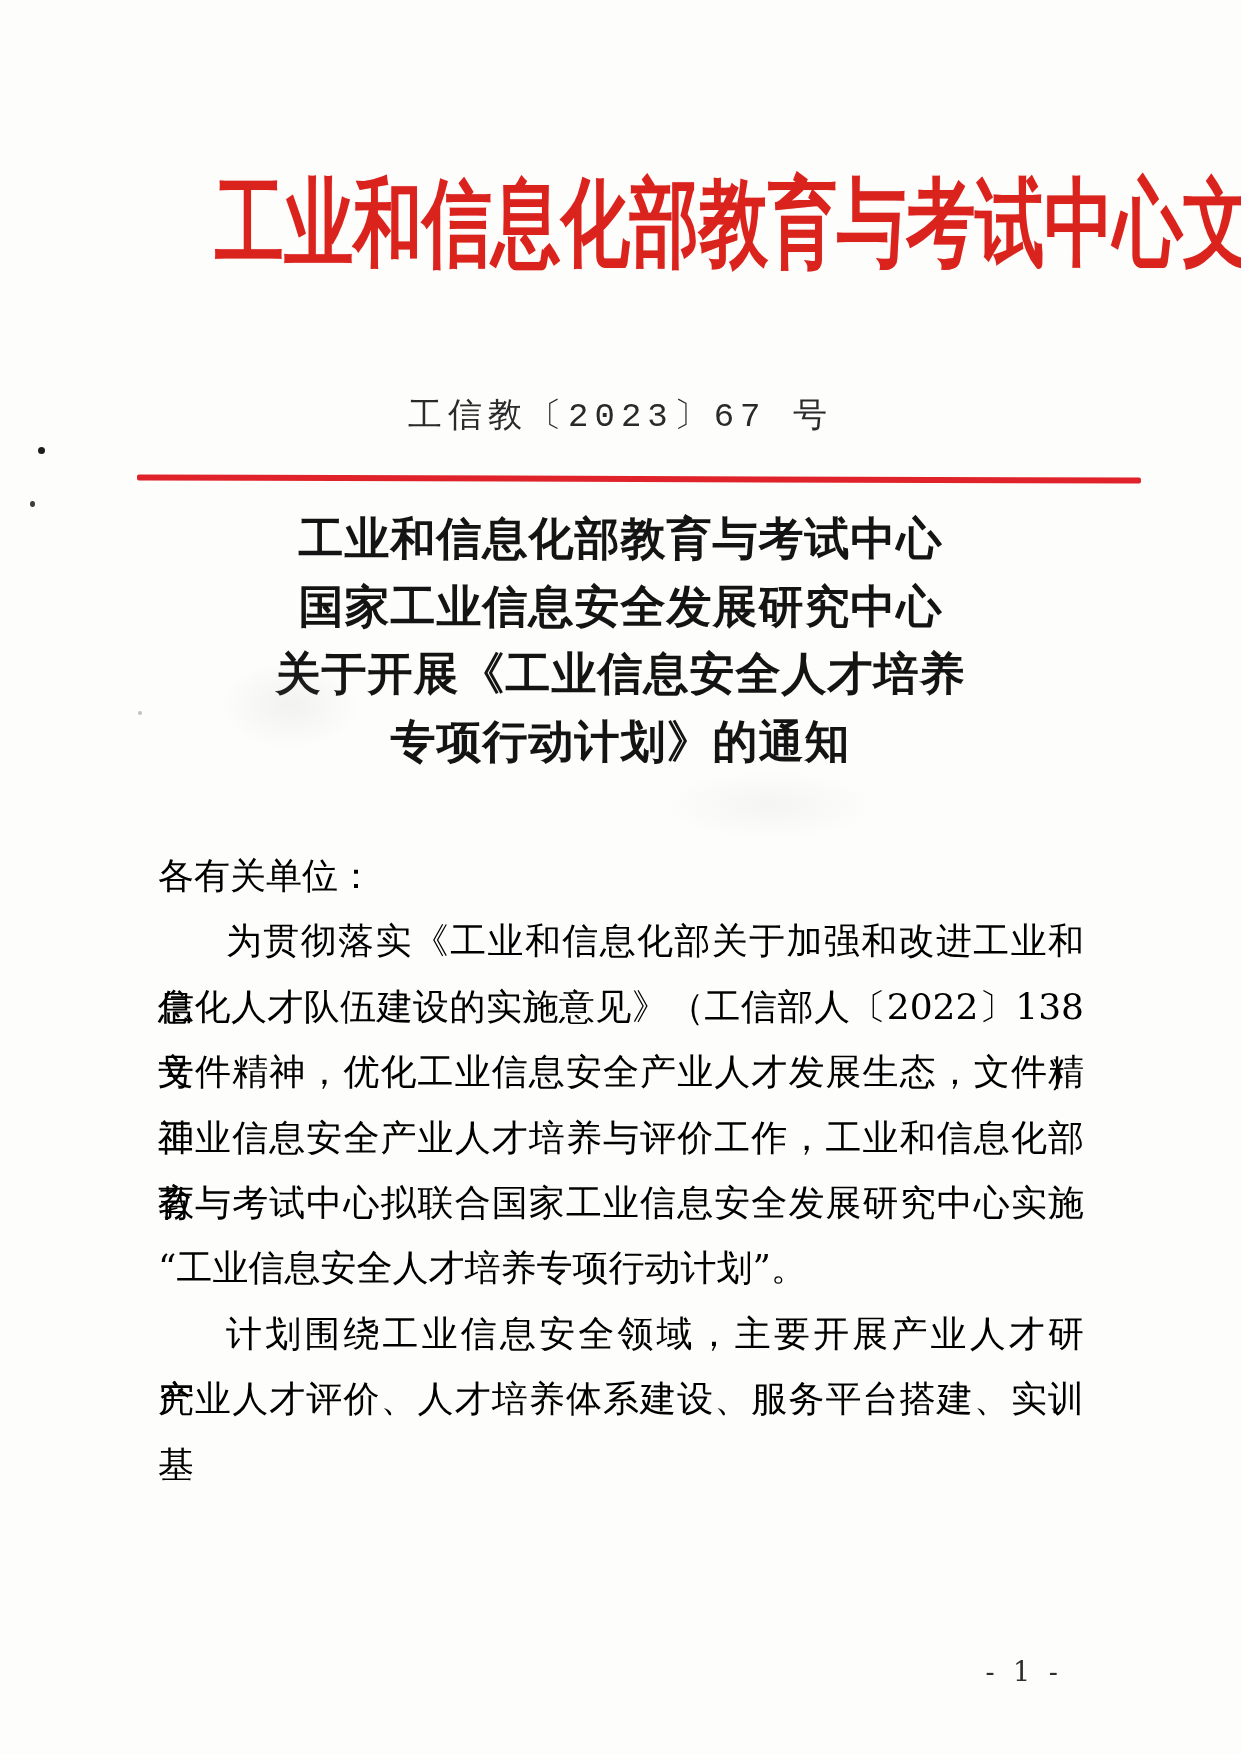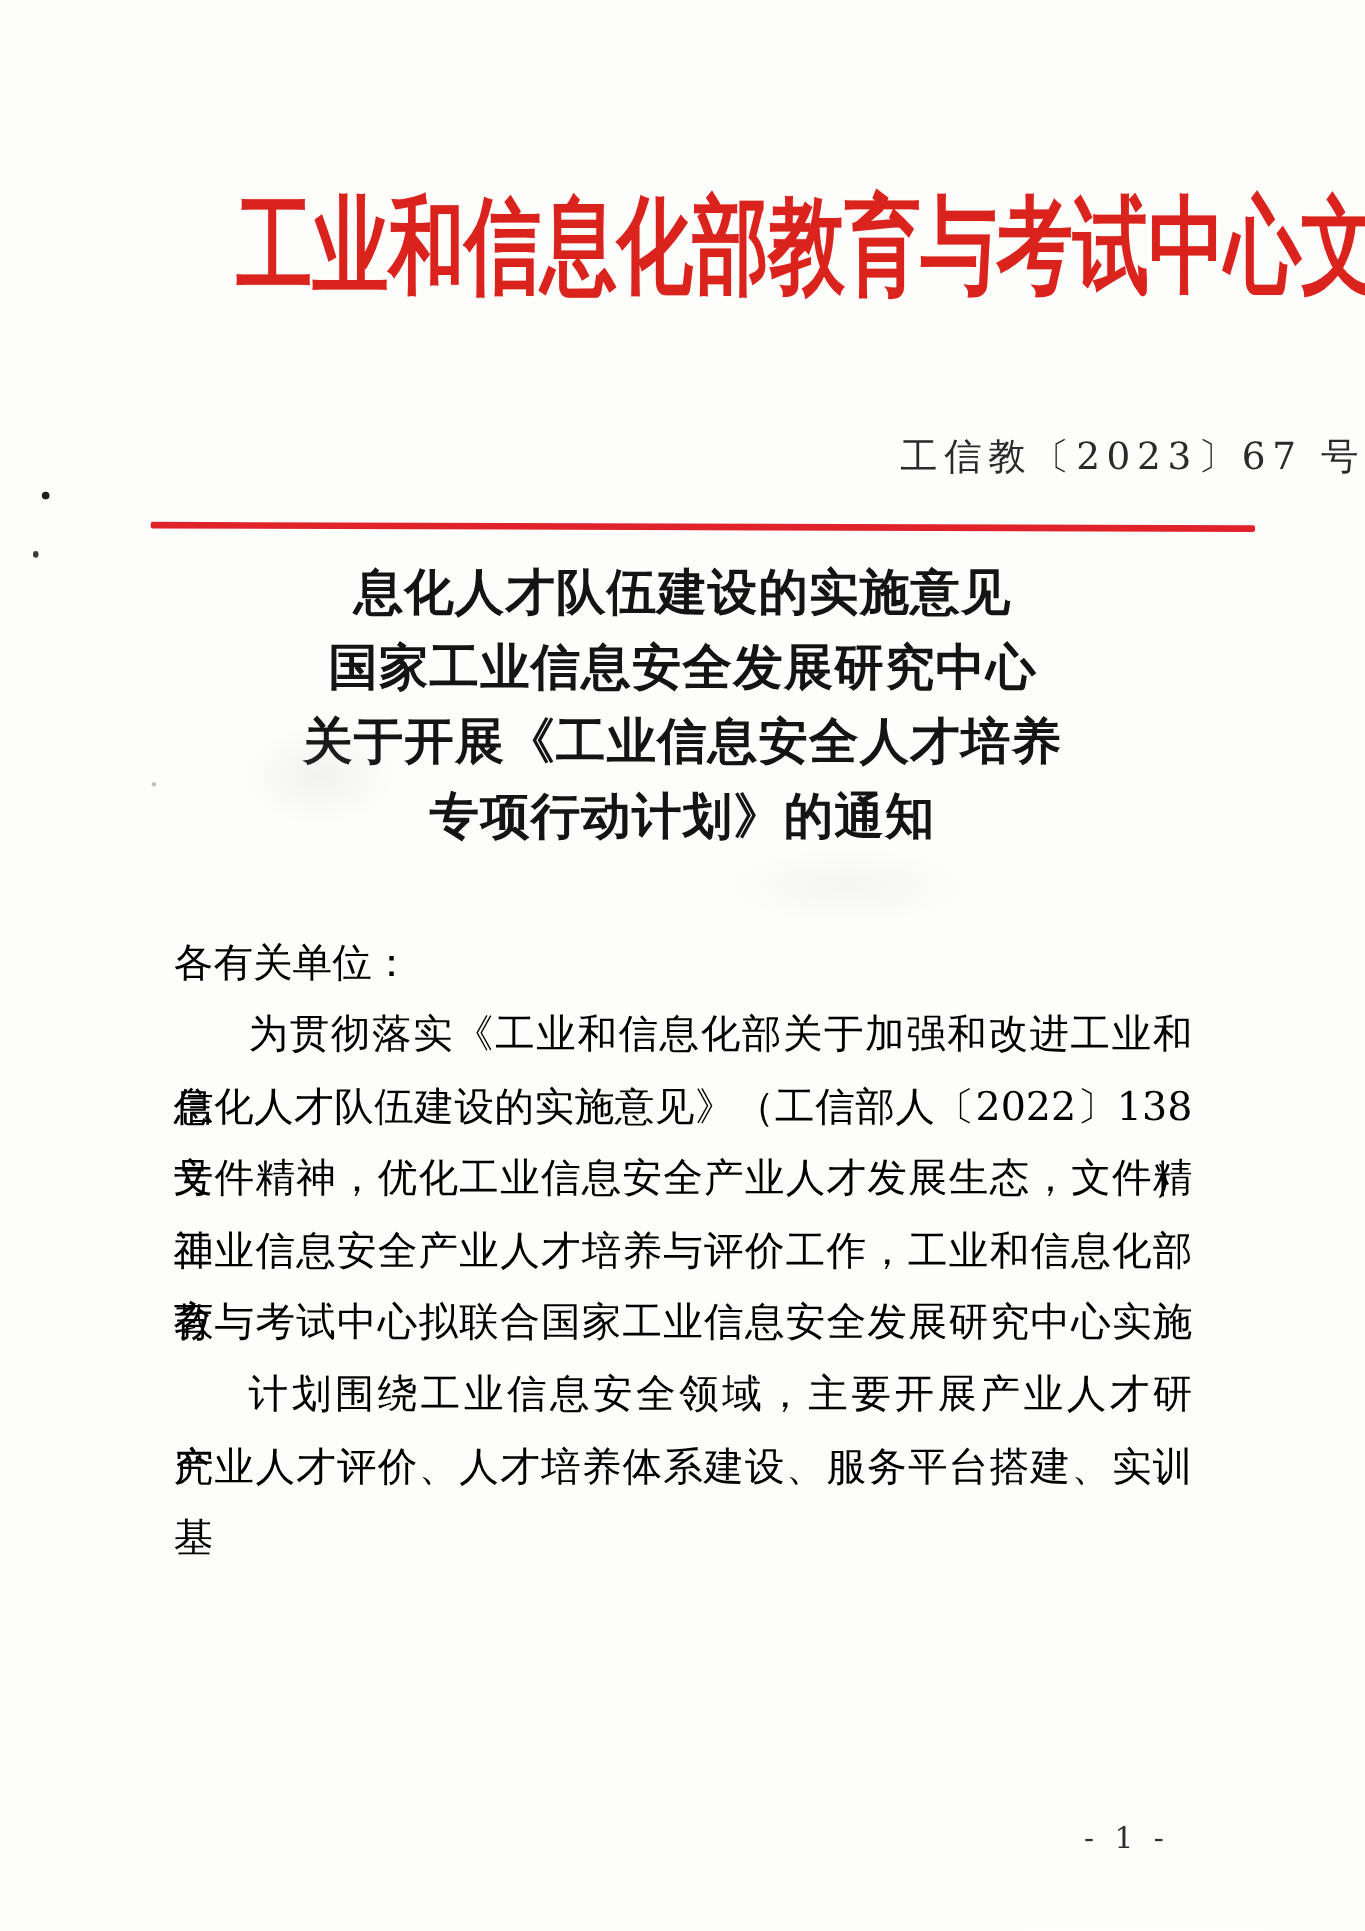--- a/index.html
+++ b/index.html
@@ -12,21 +12,21 @@
   .header-wrap { position:absolute; top:160px; left:0; width:100%; text-align:center; }
   .header-text {
     display:inline-block; white-space:nowrap;
     font-size:96px; font-weight:bold; color:#da231d;
     transform:scaleX(0.72); transform-origin:center;
     text-shadow:0 0 1px rgba(218,35,29,0.4);
   }
   
   .docnum {
     position:absolute; top:392px; left:0; width:100%;
-    text-align:right; font-size:34px; color:#2a2a2a; letter-spacing:6px;
+    text-align:center; font-size:34px; color:#2a2a2a; letter-spacing:6px;font-family:Liberation Mono, monospace;
   }
   
   .red-rule {
     position:absolute; top:476px; left:137px; width:1004px; height:6px;
     background:#e0232a; transform:rotate(0.18deg); border-radius:2px;
   }
   
   .title-block {
     position:absolute; top:505px; left:0; width:100%;
     text-align:center; font-weight:bold; color:#141414;
@@ -68,33 +68,34 @@
 
   <div class="header-wrap">
     <span class="header-text">工业和信息化部教育与考试中心文件</span>
   </div>
 
   <div class="docnum">工信教〔2023〕67 号</div>
 
   <div class="red-rule"></div>
 
   <div class="title-block">
-    <div>息化人才队伍建设的实施意见</div>
+    <div>工业和信息化部教育与考试中心</div>
     <div>国家工业信息安全发展研究中心</div>
     <div>关于开展《工业信息安全人才培养</div>
     <div>专项行动计划》的通知</div>
   </div>
 
   <div class="body-block">
     <div class="bl end">各有关单位：</div>
     <div class="bl ind">为贯彻落实《工业和信息化部关于加强和改进工业和信</div>
     <div class="bl">息化人才队伍建设的实施意见》（工信部人〔2022〕138 号）</div>
     <div class="bl">文件精神，优化工业信息安全产业人才发展生态，文件精神</div>
     <div class="bl">工业信息安全产业人才培养与评价工作，工业和信息化部教</div>
     <div class="bl">育与考试中心拟联合国家工业信息安全发展研究中心实施</div>
+    <div class="bl end">“工业信息安全人才培养专项行动计划”。</div>
     <div class="bl ind">计划围绕工业信息安全领域，主要开展产业人才研究、</div>
     <div class="bl">产业人才评价、人才培养体系建设、服务平台搭建、实训基</div>
   </div>
 
   <div class="pagenum">- 1 -</div>
 
   <div class="dot-a"></div>
   <div class="dot-b"></div>
   <div class="dot-c"></div>
   <div class="smudge-a"></div>

